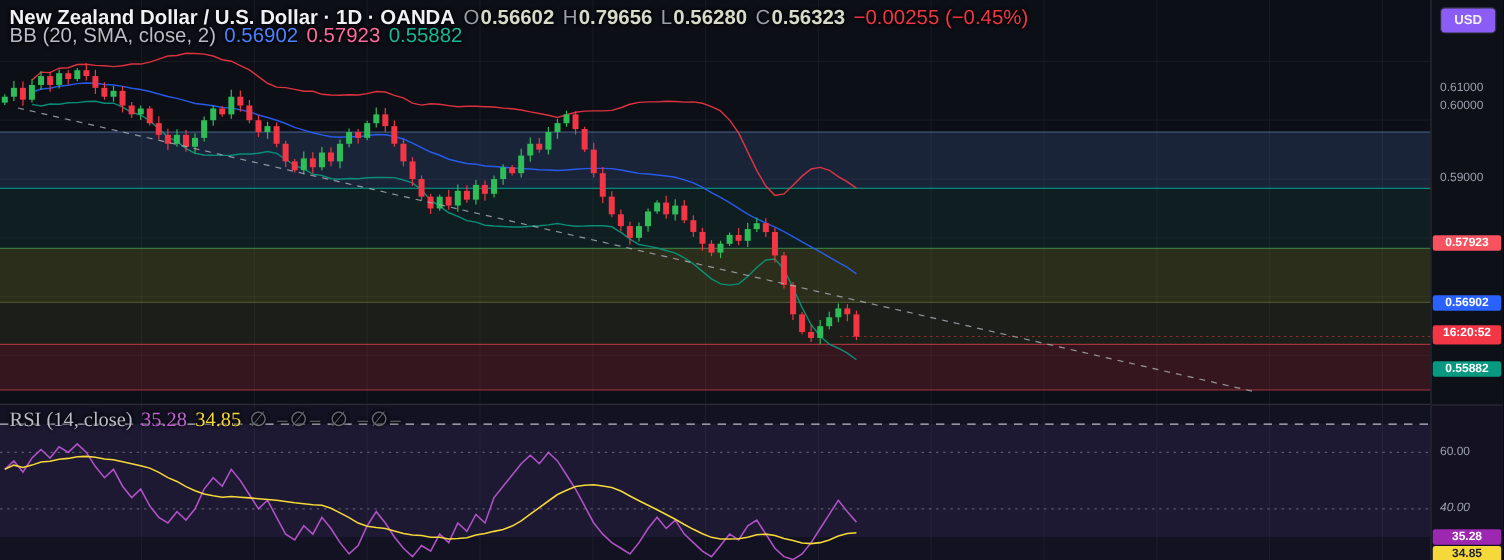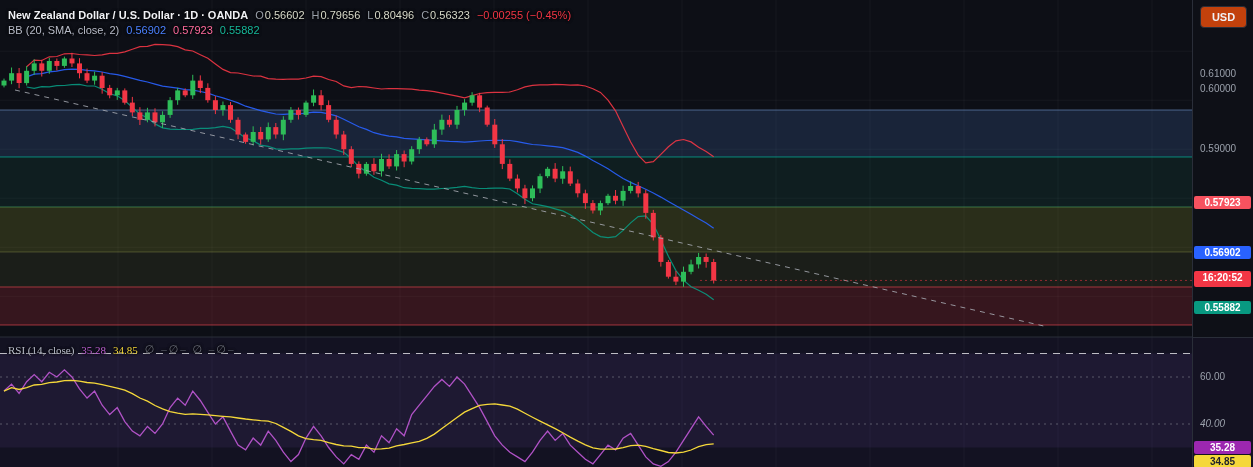--- a/index.html
+++ b/index.html
@@ -1,33 +1,33 @@
 <!DOCTYPE html>
 <html><head>
 <meta charset="utf-8">
 <style>
   html,body{margin:0;padding:0;background:#07070c;font-family:"Liberation Sans",sans-serif;}
   .app{position:relative;width:1253px;height:467px;background:#0d0f16;overflow:hidden;}
   #chart-svg{position:absolute;left:0;top:0;}
-  .legend{position:absolute;left:8px;z-index:5;font-size:11px;color:#d1d4dc;white-space:nowrap;
+  .legend{position:absolute;left:8px;z-index:5;font-size:17px;color:#d1d4dc;white-space:nowrap;
           text-shadow:0 0 3px rgba(0,0,0,.9),0 0 3px rgba(0,0,0,.9);}
   .legend .row{display:flex;align-items:center;gap:7px;height:15px;}
   .sym-title{color:#f0f1f5;font-weight:bold;}
   .ohlc-pair .l{color:#9aa0aa;margin-right:1px;}
-  .ohlc-pair .v{color:#d7d9c9;}
+  .ohlc-pair .v{color:#d7d9c9;font-weight:bold;}
   .chg{color:#f23645;}
   .ind-label{color:#b8bcc9;}
   .hidden-plots{color:#6a6d78;letter-spacing:2px;}
   .axis{position:absolute;right:0;top:0;width:60px;height:467px;background:#0e1017;
         border-left:1px solid #2a2e39;z-index:6;}
   .axis-label{position:absolute;left:7px;color:#9aa0ab;font-size:10px;line-height:12px;}
   .badge{position:absolute;left:1px;width:57px;box-sizing:border-box;font-size:10px;height:13px;
          line-height:13px;text-align:center;border-radius:2px;font-weight:bold;}
   .usd-btn{position:absolute;top:6px;left:7px;width:45px;height:20px;line-height:20px;text-align:center;
-           background:#c2410c;color:#f0f1f5;font-size:11px;font-weight:bold;border-radius:4px;
+           background:#8b5cf6;color:#f0f1f5;font-size:11px;font-weight:bold;border-radius:4px;
            border:1px solid #2a2e39;cursor:pointer;}
   .axis-sep{position:absolute;left:0;top:337px;width:60px;height:1px;background:#2a2e39;}
   .axis-rsi-tint{position:absolute;left:0;top:338px;width:60px;height:129px;background:rgba(103,58,183,0.07);}
 </style>
 </head>
 <body>
 
 <div class="app">
 
   <svg id="chart-svg" width="1193" height="467">
@@ -277,21 +277,21 @@
         <polyline points="4,391.1 11.55,384.1 19.1,393.4 26.65,381.7 34.2,374.6 41.75,381.7 49.3,372.3 56.85,377.0 64.4,369.9 71.95,377.0 79.5,388.8 87.05,398.1 94.6,391.1 102.14999999999999,405.2 109.7,414.6 117.25,407.6 124.8,421.6 132.35,431.1 139.9,435.8 147.45,426.4 155,433.4 162.54999999999998,424.0 170.1,407.6 177.65,398.1 185.2,405.2 192.75,391.1 200.29999999999998,400.5 207.85,412.3 215.4,424.0 222.95,416.9 230.5,431.1 238.04999999999998,445.1 245.6,449.9 253.15,438.1 260.7,445.1 268.25,431.1 275.8,440.4 283.34999999999997,452.2 290.9,461.6 298.45,454.6 306,438.1 313.55,426.4 321.09999999999997,435.8 328.65,447.5 336.2,456.9 343.75,463.9 351.3,454.6 358.84999999999997,459.3 366.4,445.1 373.95,452.2 381.5,435.8 389.05,442.8 396.59999999999997,428.7 404.15,435.8 411.7,414.6 419.25,405.2 426.8,395.8 434.34999999999997,386.4 441.9,379.4 449.45,386.4 457,377.0 464.55,384.1 472.09999999999997,395.8 479.65,407.6 487.2,421.6 494.75,435.8 502.3,445.1 509.84999999999997,452.2 517.4,456.9 524.9499999999999,461.6 532.5,452.2 540.05,440.4 547.6,431.1 555.15,440.4 562.6999999999999,433.4 570.25,445.1 577.8,452.2 585.35,459.3 592.9,463.9 600.4499999999999,454.6 608,445.1 615.55,449.9 623.1,438.1 630.65,433.4 638.1999999999999,445.1 645.75,456.9 653.3,463.9 660.85,466.3 668.4,461.6 675.9499999999999,452.2 683.5,440.4 691.05,428.7 698.6,416.9 706.15,426.4 713.6999999999999,435.1" fill="none" stroke="#b052c6" stroke-width="1.3"></polyline>
         <polyline points="4,391.1 11.55,387.6 19.1,389.5 26.65,387.6 34.2,385.0 41.75,384.4 49.3,382.7 56.85,382.0 64.4,380.7 71.95,380.3 79.5,381.1 87.05,382.5 94.6,383.1 102.14999999999999,384.7 109.7,386.4 117.25,388.1 124.8,390.1 132.35,393.6 139.9,398.0 147.45,401.2 155,405.5 162.54999999999998,408.9 170.1,411.6 177.65,413.1 185.2,414.3 192.75,413.8 200.29999999999998,414.4 207.85,414.9 215.4,415.6 222.95,416.3 230.5,416.9 238.04999999999998,418.0 245.6,419.0 253.15,419.8 260.7,420.6 268.25,421.1 275.8,423.5 283.34999999999997,427.4 290.9,431.4 298.45,435.9 306,438.6 313.55,439.6 321.09999999999997,440.4 328.65,442.6 336.2,444.5 343.75,445.8 351.3,446.2 358.84999999999997,447.7 366.4,447.7 373.95,449.2 381.5,448.8 389.05,448.2 396.59999999999997,445.8 404.15,444.5 411.7,442.8 419.25,441.3 426.8,438.4 434.34999999999997,434.1 441.9,428.5 449.45,423.0 457,417.5 464.55,412.1 472.09999999999997,408.6 479.65,405.4 487.2,404.4 494.75,403.9 502.3,405.0 509.84999999999997,406.2 517.4,409.2 524.9499999999999,413.3 532.5,417.3 540.05,421.1 547.6,424.8 555.15,428.7 562.6999999999999,432.7 570.25,437.1 577.8,441.1 585.35,444.8 592.9,447.8 600.4499999999999,449.2 608,449.2 615.55,449.0 623.1,447.7 630.65,445.7 638.1999999999999,445.1 645.75,446.3 653.3,448.7 660.85,450.5 668.4,452.5 675.9499999999999,453.0 683.5,452.2 691.05,450.0 698.6,446.7 706.15,444.6 713.6999999999999,443.9" fill="none" stroke="#f5d83a" stroke-width="1.3"></polyline>
       </g>
     </svg>
 
   <div class="legend" style="top:7px;">
     <div class="row">
       <span class="sym-title">New Zealand Dollar / U.S. Dollar · 1D · OANDA</span>
       <span class="ohlc-pair"><span class="l">O</span><span class="v">0.56602</span></span>
       <span class="ohlc-pair"><span class="l">H</span><span class="v">0.79656</span></span>
-      <span class="ohlc-pair"><span class="l">L</span><span class="v">0.80496</span></span>
+      <span class="ohlc-pair"><span class="l">L</span><span class="v">0.56280</span></span>
       <span class="ohlc-pair"><span class="l">C</span><span class="v">0.56323</span></span>
       <span class="chg">−0.00255 (−0.45%)</span>
     </div>
     <div class="row">
       <span class="ind-label">BB (20, SMA, close, 2)</span>
       <span style="color: rgb(76, 130, 255);">0.56902</span>
       <span style="color: rgb(255, 107, 157);">0.57923</span>
       <span style="color: rgb(23, 183, 154);">0.55882</span>
     </div>
   </div>

